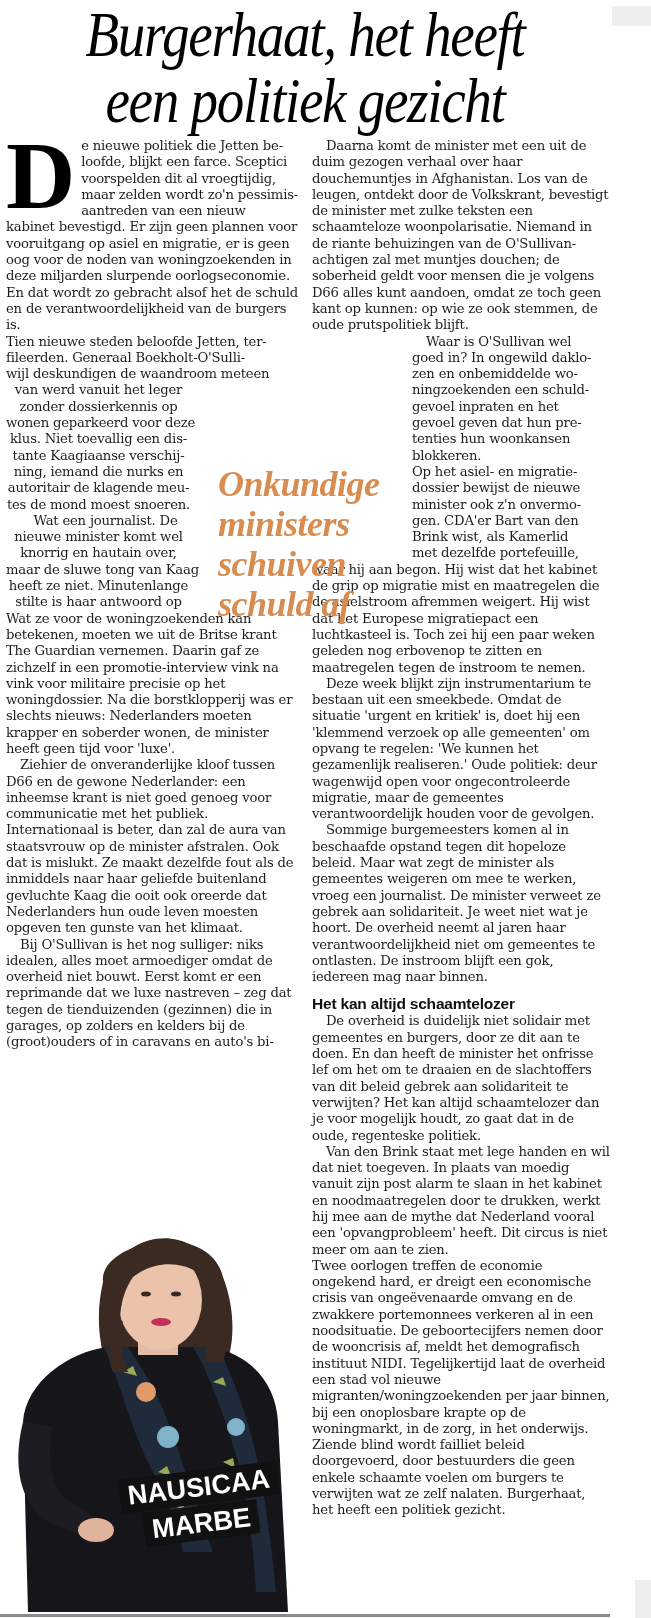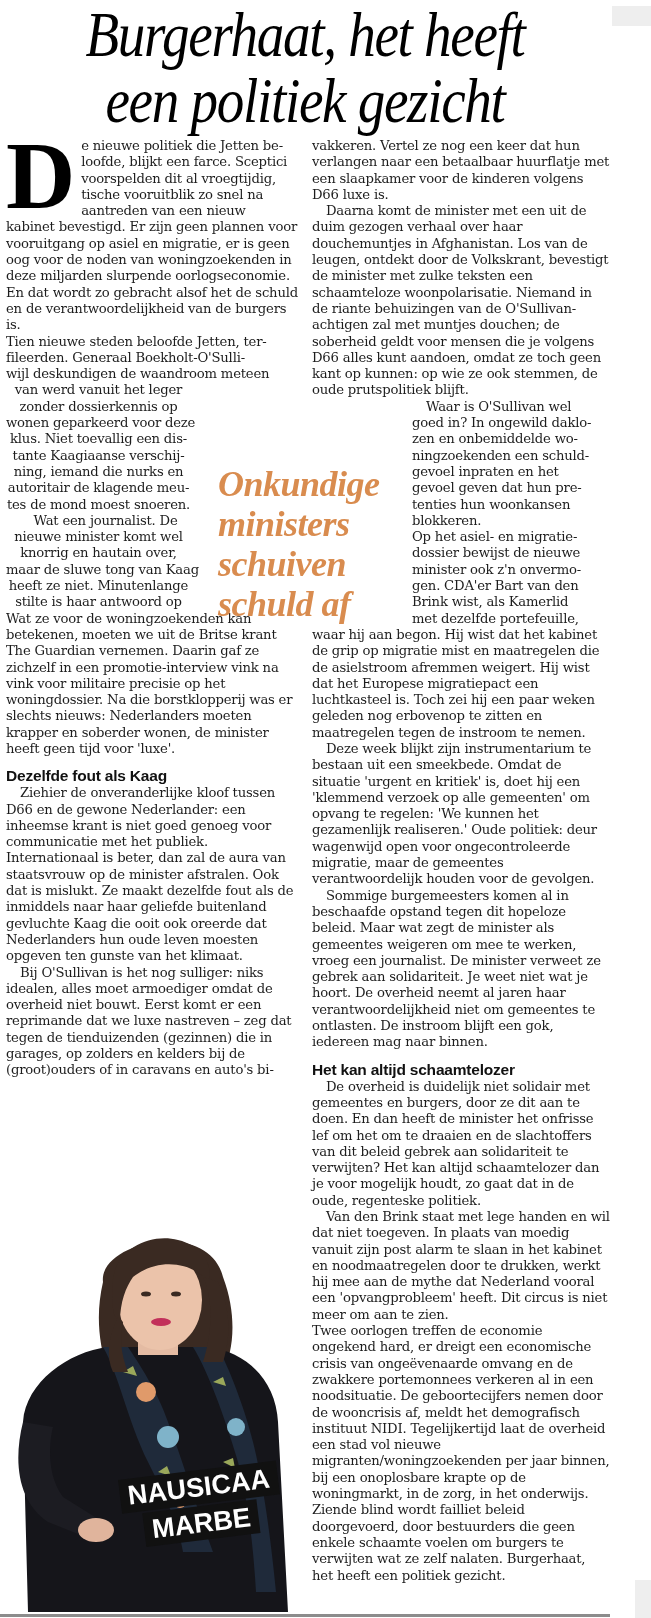--- a/index.html
+++ b/index.html
@@ -101,21 +101,21 @@
   <span class="line">Burgerhaat, het heeft</span>
   <span class="line">een politiek gezicht</span>
 </h1>
 
 <div class="col col-left">
   <p>
     <span class="dropcap">D</span>
     <span class="line">e nieuwe politiek die Jetten be-</span>
     <span class="line">loofde, blijkt een farce. Sceptici</span>
     <span class="line">voorspelden dit al vroegtijdig,</span>
-    <span class="line">tische vooruitblik zo snel na</span>
+    <span class="line">maar zelden wordt zo'n pessimis-</span>
     <span style="display:block">aantreden van een nieuw kabinet bevestigd. Er zijn geen plannen voor vooruitgang op asiel en migratie, er is geen oog voor de noden van woningzoekenden in deze miljarden slurpende oorlogseconomie. En dat wordt zo gebracht alsof het de schuld en de verantwoordelijkheid van de burgers is.</span>
   </p>
   <p>
     <span class="line">Tien nieuwe steden beloofde Jetten, ter-</span>
     <span class="line">fileerden. Generaal Boekholt-O'Sulli-</span>
     <span class="line">wijl deskundigen de waandroom meteen</span>
     <span class="line short">van werd vanuit het leger</span>
     <span class="line short">zonder dossierkennis op</span>
     <span class="line short">wonen geparkeerd voor deze</span>
     <span class="line short">klus. Niet toevallig een dis-</span>
@@ -126,27 +126,25 @@
   </p>
   <p>
     <span class="line short" style="padding-left:14px">Wat een journalist. De</span>
     <span class="line short">nieuwe minister komt wel</span>
     <span class="line short">knorrig en hautain over,</span>
     <span class="line short">maar de sluwe tong van Kaag</span>
     <span class="line short">heeft ze niet. Minutenlange</span>
     <span class="line short">stilte is haar antwoord op</span>
   </p>
   <p>Wat ze voor de woningzoekenden kan betekenen, moeten we uit de Britse krant The Guardian vernemen. Daarin gaf ze zichzelf in een promotie-interview vink na vink voor militaire precisie op het woningdossier. Na die borstklopperij was er slechts nieuws: Nederlanders moeten krapper en soberder wonen, de minister heeft geen tijd voor 'luxe'.</p>
-  <h3>Dezelfde fout als Kaag</h3>
   <p class="indent">Ziehier de onveranderlijke kloof tussen D66 en de gewone Nederlander: een inheemse krant is niet goed genoeg voor communicatie met het publiek. Internationaal is beter, dan zal de aura van staatsvrouw op de minister afstralen. Ook dat is mislukt. Ze maakt dezelfde fout als de inmiddels naar haar geliefde buitenland gevluchte Kaag die ooit ook oreerde dat Nederlanders hun oude leven moesten opgeven ten gunste van het klimaat.</p>
   <p class="indent">Bij O'Sullivan is het nog sulliger: niks idealen, alles moet armoediger omdat de overheid niet bouwt. Eerst komt er een reprimande dat we luxe nastreven – zeg dat tegen de tienduizenden (gezinnen) die in garages, op zolders en kelders bij de (groot)ouders of in caravans en auto's bi-</p>
 </div>
 
 <div class="col col-right">
-  <p>vakkeren. Vertel ze nog een keer dat hun verlangen naar een betaalbaar huurflatje met een slaapkamer voor de kinderen volgens D66 luxe is.</p>
   <p class="indent">Daarna komt de minister met een uit de duim gezogen verhaal over haar douchemuntjes in Afghanistan. Los van de leugen, ontdekt door de Volkskrant, bevestigt de minister met zulke teksten een schaamteloze woonpolarisatie. Niemand in de riante behuizingen van de O'Sullivan-achtigen zal met muntjes douchen; de soberheid geldt voor mensen die je volgens D66 alles kunt aandoen, omdat ze toch geen kant op kunnen: op wie ze ook stemmen, de oude prutspolitiek blijft.</p>
   <div style="padding-left:100px">
     <p>
       <span class="line" style="padding-left:14px">Waar is O'Sullivan wel</span>
       <span class="line">goed in? In ongewild daklo-</span>
       <span class="line">zen en onbemiddelde wo-</span>
       <span class="line">ningzoekenden een schuld-</span>
       <span class="line">gevoel inpraten en het</span>
       <span class="line">gevoel geven dat hun pre-</span>
       <span class="line">tenties hun woonkansen</span>

